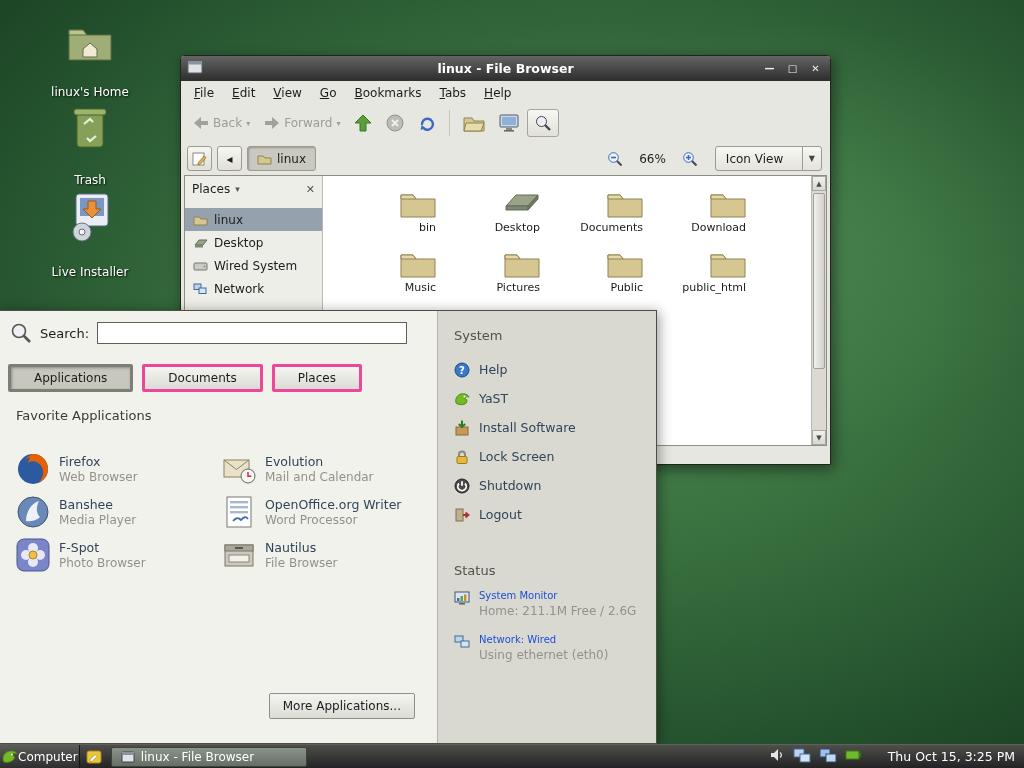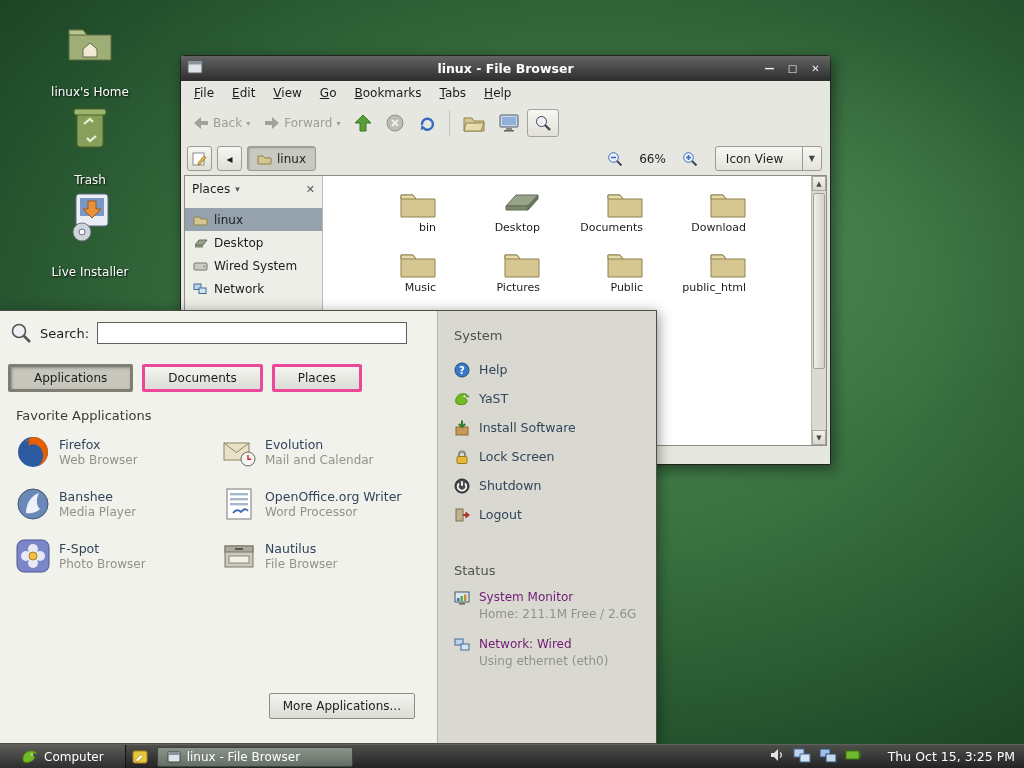--- a/index.html
+++ b/index.html
@@ -63,37 +63,37 @@
 
 #slab{position:absolute;left:0;top:310px;width:657px;height:434px;display:flex;z-index:5;
  border:1px solid #4e4e44;border-left:none;background:#f2f2ec;box-shadow:2px 2px 12px rgba(0,0,0,.4)}
 .slab-left{width:437px;position:relative}
 .search-row{position:absolute;top:11px;left:10px;display:flex;align-items:center;gap:8px;font-size:13px}
 .search-input{width:310px;height:22px;border:1px solid #60605a;background:#fff;padding:0 4px;font:inherit}
 .tabs-row{position:absolute;top:53px;left:8px;display:flex;gap:9px}
 .tab{padding:4px 23px;border:3px solid #ec4899;border-radius:2px;background:linear-gradient(#f4f4f0,#dcdcd6)}
 .tab.active{background:#c7c7bd;box-shadow:inset 1px 1px 3px rgba(0,0,0,.3);border-color:#7e7e74}
 .fav-head{position:absolute;top:97px;left:16px;font-size:13px;color:#3c3c36}
-.app-grid{position:absolute;top:121px;left:16px;display:grid;grid-template-columns:206px 206px;row-gap:12px}
+.app-grid{position:absolute;top:138px;left:16px;display:grid;grid-template-columns:206px 206px;row-gap:3px}
 .app{display:flex;align-items:center;gap:9px;height:40px}
 .app-name{font-size:12.5px;color:#31445a}
 .app-desc{font-size:12px;color:#92928c;margin-top:1px}
 .more-btn{position:absolute;right:22px;bottom:24px;padding:5px 13px;border:1px solid #8f8f85;border-radius:2px;
  background:linear-gradient(#f4f4f0,#dcdcd6)}
 .slab-right{flex:1;background:#d9d9d1;border-left:1px solid #b5b5ab;padding:17px 8px 0 16px}
 .sec-head{font-size:13px;color:#52524c;margin-bottom:12px}
 .sys-item{display:flex;align-items:center;gap:9px;height:29px;font-size:12.5px;color:#31445a}
 .status-head{margin-top:34px}
 .status-item{display:flex;gap:9px;align-items:flex-start;margin:12px 0 16px}
-.status-name{font-size:12px;color:#701a75}
+.status-name{font-size:10px;color:#1d4ed8}
 .status-desc{font-size:12px;color:#92928c;margin-top:3px}
 
 #taskbar{position:absolute;left:0;bottom:0;width:1024px;height:24px;display:flex;align-items:center;z-index:8;color:#fff;
  background:linear-gradient(#4e4e4a,#232325);border-top:1px solid #5f5f5b}
-.comp-btn{height:100%;display:flex;align-items:center;gap:6px;padding:0 21px;
+.comp-btn{height:100%;display:flex;align-items:center;padding:0 1px;
  background:linear-gradient(#5c5c58,#2e2e30);border-right:1px solid #141414;font-size:12px}
 .tray-launch{margin-left:6px;display:flex;align-items:center}
 .task-btn{height:20px;margin-left:9px;display:flex;align-items:center;gap:6px;padding:0 9px;width:196px;
  background:linear-gradient(#8b948b,#646e64);border:1px solid #3c443c;border-radius:2px;font-size:12px}
 .tray{margin-left:auto;display:flex;align-items:center;gap:8px}
 .clock{margin:0 9px 0 18px;font-size:12.5px}
 </style>
 </head>
 <body>
 

